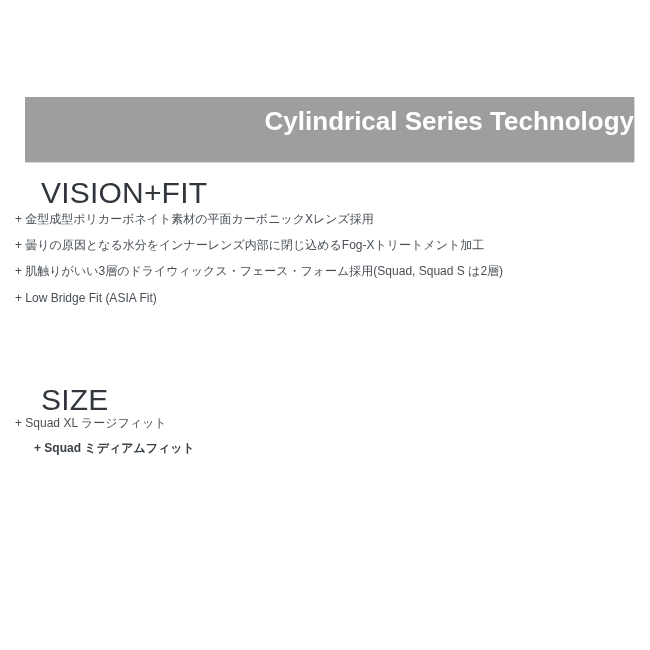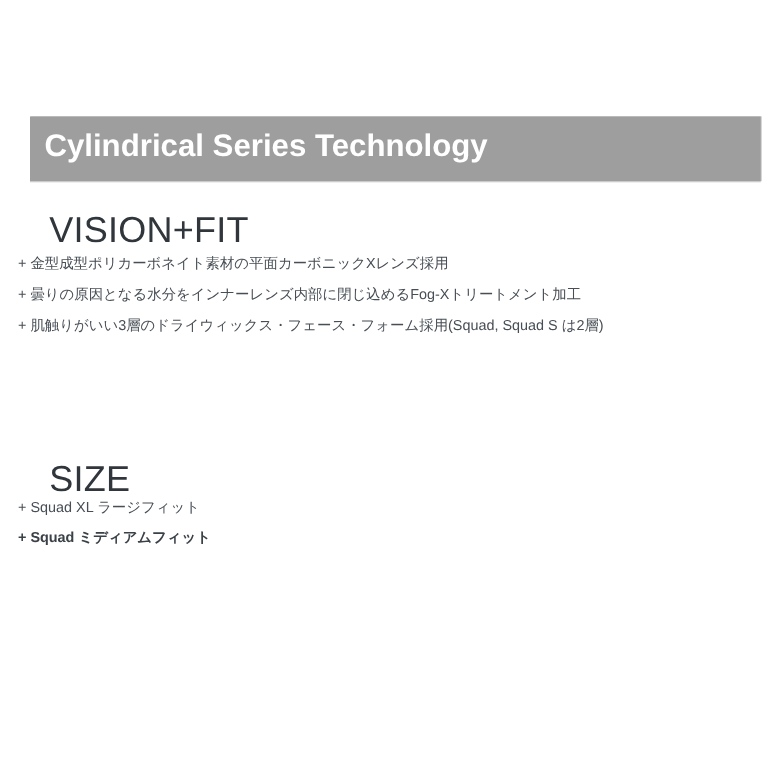--- a/index.html
+++ b/index.html
@@ -13,23 +13,24 @@
     position: relative;
     overflow: hidden;
     font-family: "Liberation Sans", "DejaVu Sans", sans-serif;
     -webkit-font-smoothing: antialiased;
   }
   .section-bar {
     position: absolute;
     left: 25px;
     top: 97px;
     width: 609px;
-    height: 54px;
+    height: 65px;
     background: var(--bar_bg, #9e9e9e);
     box-shadow: 0 1px 0 #d6d6d6, 1px 0 0 #d6d6d6;
+    text-align: right;
   }
   .section-bar .bar-title {
     display: block;
     padding-left: 12px;
     line-height: 49px;
     font-size: 26px;
     font-weight: 600;
     color: var(--bar_text, #ffffff);
     white-space: nowrap;
   }
@@ -61,35 +62,37 @@
     line-height: 26.2px;
     width: 615px;
   }
   #size-list {
     top: 411px;
     line-height: 25px;
   }
   #size-list li.em {
     font-weight: 700;
     color: var(--body_text_bold, #3a4147);
+    margin-left: 19px;
   }
 </style>
 </head>
 <body>
 
 <div class="section-bar">
   <span class="bar-title">Cylindrical Series Technology</span>
 </div>
 
 <h2 class="heading" id="vision-heading">VISION+FIT</h2>
 
 <ul class="plus-list" id="vision-list">
   <li>+ 金型成型ポリカーボネイト素材の平面カーボニックXレンズ採用</li>
   <li>+ 曇りの原因となる水分をインナーレンズ内部に閉じ込めるFog-Xトリートメント加工</li>
   <li>+ 肌触りがいい3層のドライウィックス・フェース・フォーム採用(Squad, Squad S は2層)</li>
+  <li>+ Low Bridge Fit (ASIA Fit)</li>
 </ul>
 
 <h2 class="heading" id="size-heading">SIZE</h2>
 
 <ul class="plus-list" id="size-list">
   <li>+ Squad XL ラージフィット</li>
   <li class="em">+ Squad ミディアムフィット</li>
 </ul>
 
 </body></html>

